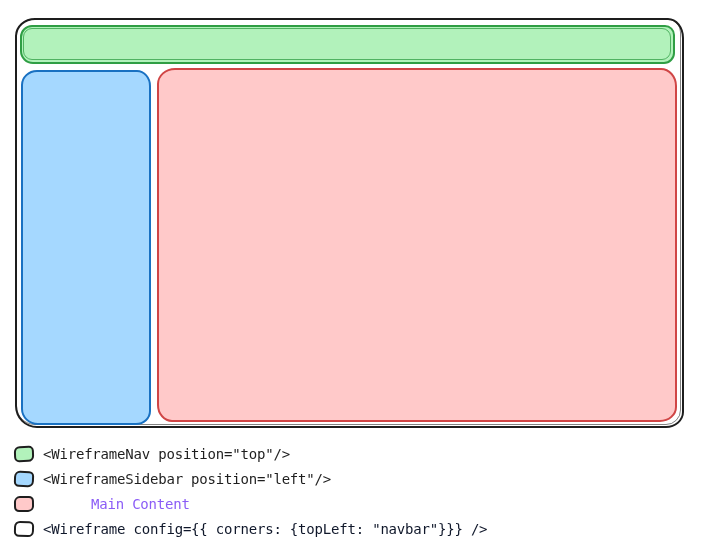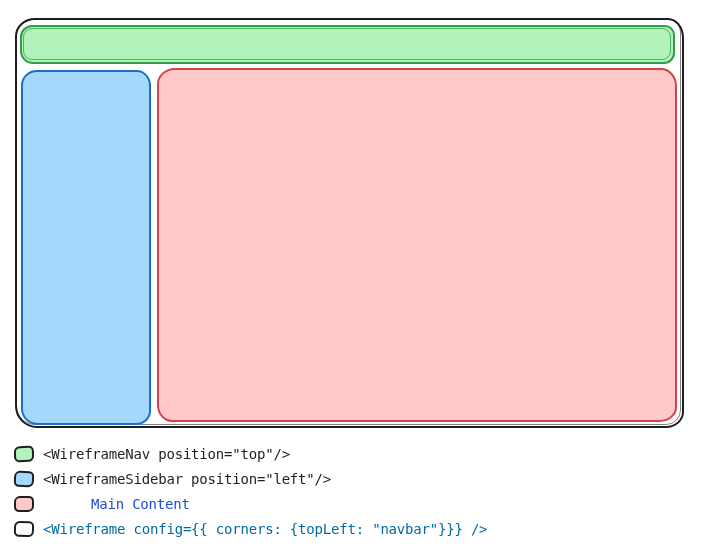--- a/index.html
+++ b/index.html
@@ -120,22 +120,22 @@
       <span class="legend-label" style="color: rgb(30, 30, 30);">&lt;WireframeNav position="top"/&gt;</span>
     </div>
 
     <div class="legend-row">
       <span class="swatch" style="background: rgb(165, 216, 255); border-color: rgb(30, 30, 30);"></span>
       <span class="legend-label" style="color: rgb(30, 30, 30);">&lt;WireframeSidebar position="left"/&gt;</span>
     </div>
 
     <div class="legend-row">
       <span class="swatch" style="background: rgb(255, 201, 201); border-color: rgb(30, 30, 30);"></span>
-      <span class="legend-label" style="color: #1d4ed8; padding-left: 48px;">Main Content</span>
+      <span class="legend-label" style="color: #8b5cf6; padding-left: 48px;">Main Content</span>
     </div>
 
     <div class="legend-row">
       <span class="swatch" style="background: rgb(255, 255, 255); border-color: rgb(30, 30, 30);"></span>
-      <span class="legend-label" style="color: #0369a1;">&lt;Wireframe config={{ corners: {topLeft: "navbar"}}} /&gt;</span>
+      <span class="legend-label" style="color: #0f172a;">&lt;Wireframe config={{ corners: {topLeft: "navbar"}}} /&gt;</span>
     </div>
 
   </div>
 </div>
 
 </body></html>

